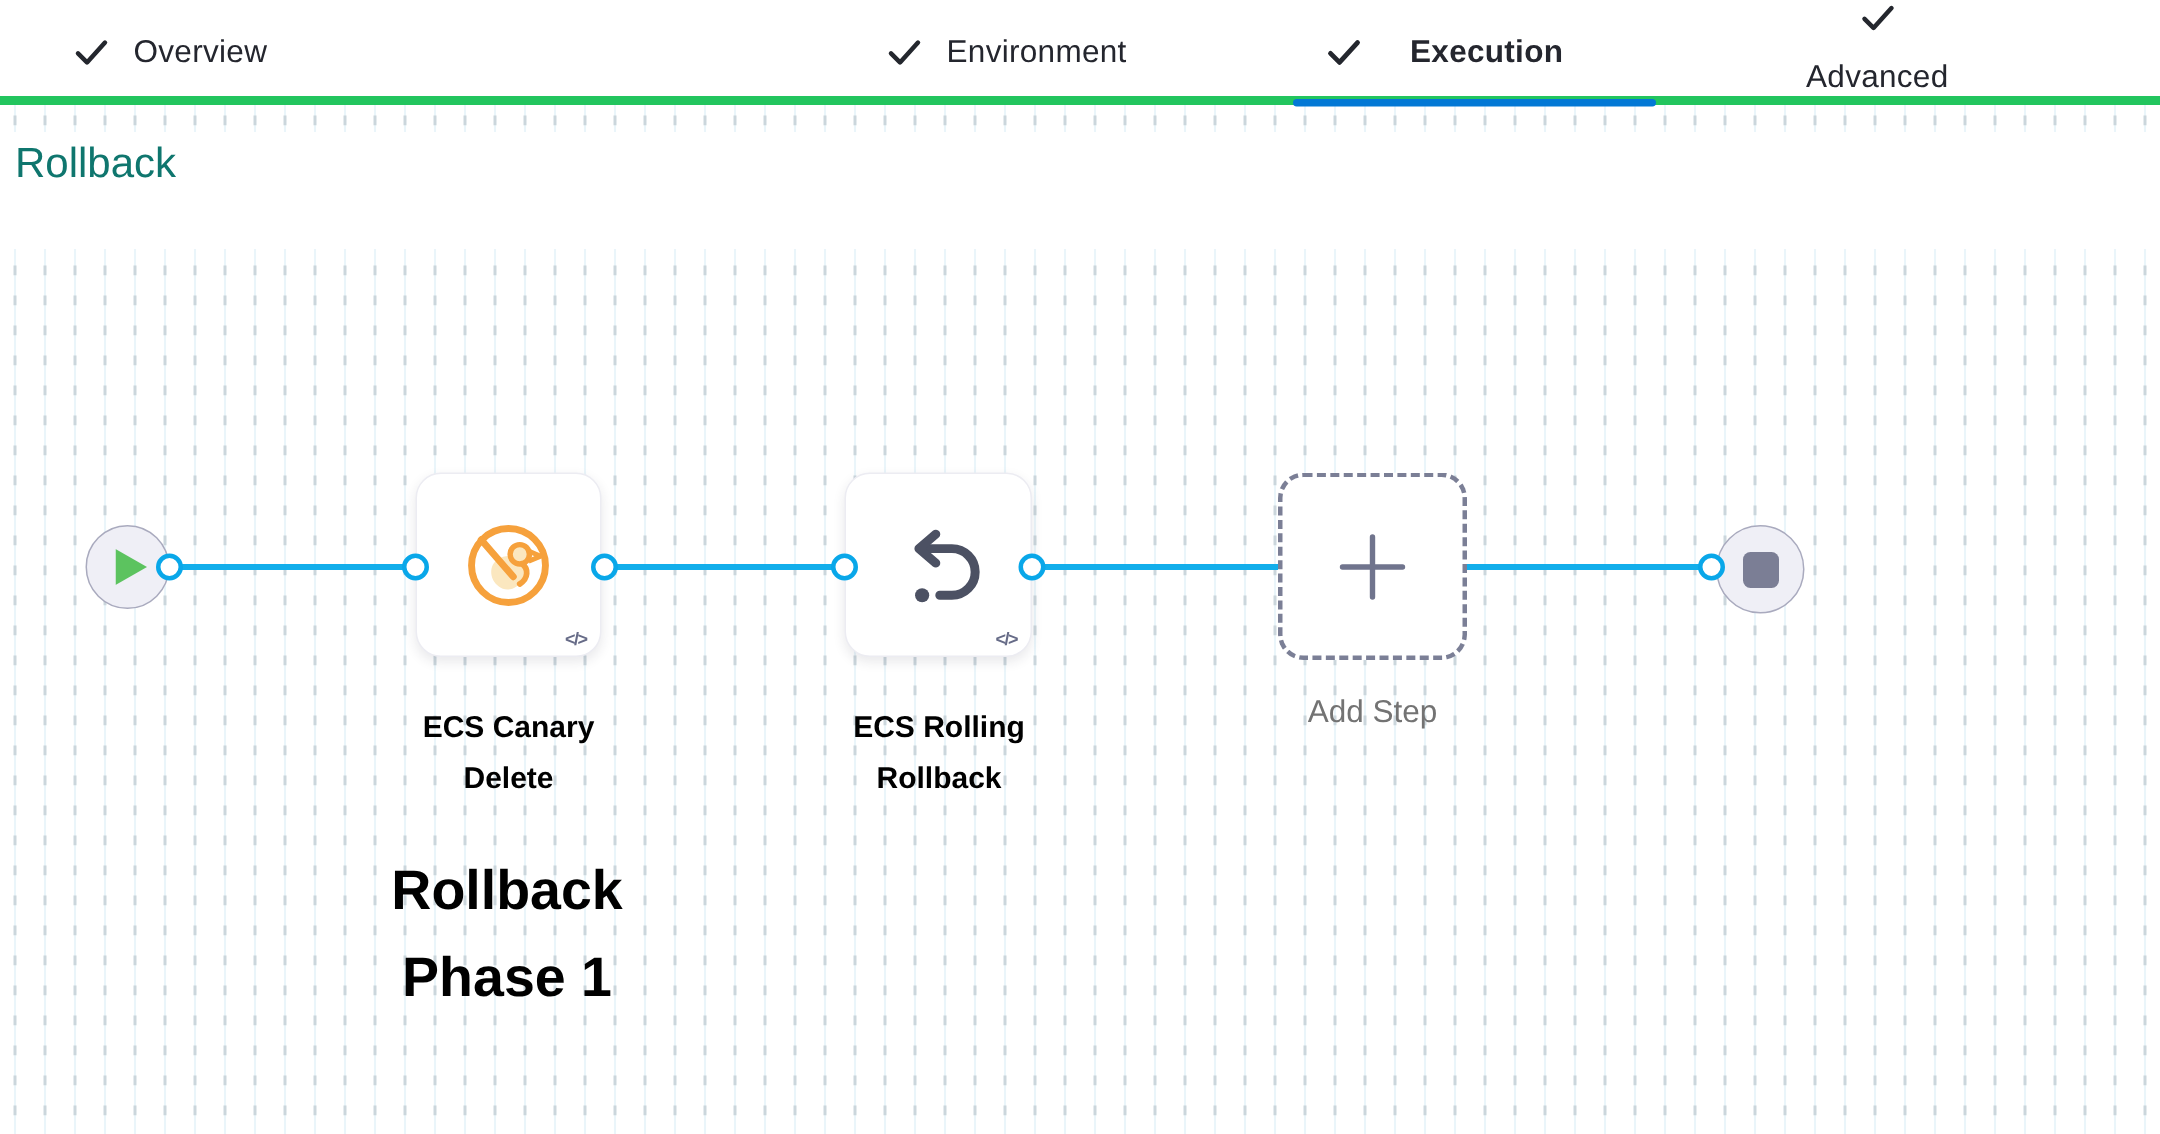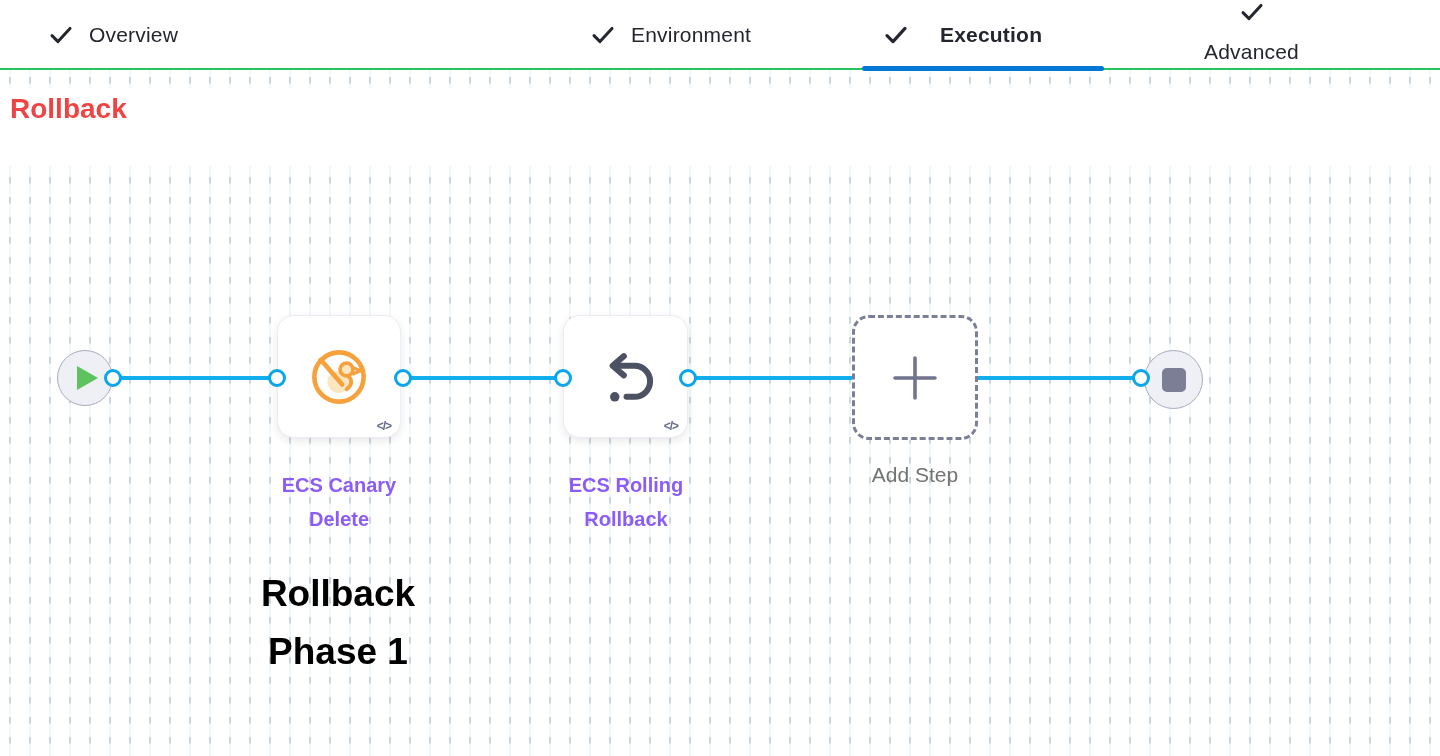--- a/index.html
+++ b/index.html
@@ -1,32 +1,32 @@
 <!DOCTYPE html>
 <html><head>
 <meta charset="utf-8">
 <style>
   * { margin:0; padding:0; box-sizing:border-box; }
   html,body { background:#fff; }
   body { font-family:"Liberation Sans","DejaVu Sans",sans-serif; }
   .screen { position:relative; width:1440px; height:756px; background:#fff; overflow:hidden; }
 
   
-  .tabbar { position:absolute; top:0; left:0; width:1440px; height:70px; background:#fff; border-bottom:2px solid #22c55e; z-index:5; }
+  .tabbar { position:absolute; top:0; left:0; width:1440px; height:70px; background:#fff; border-bottom:6px solid #22c55e; z-index:5; }
   .tab { position:absolute; top:0; height:69px; display:flex; align-items:center; gap:16px; cursor:pointer; }
   .tab-label { font-size:21px; color:#24262e; font-weight:500; letter-spacing:0.2px; }
   .tab.active .tab-label { font-weight:700; }
   .check-icon { width:24px; height:24px; display:block; }
   .tab-underline { position:absolute; left:862px; top:66px; width:242px; height:5px; background:#0278d5; border-radius:3px; }
 
   
   .canvas { position:absolute; top:70px; left:0; width:1440px; height:686px; background:#fff; }
   .grid-svg { position:absolute; top:0; left:0; }
   .title-band { position:absolute; top:18px; left:0; width:1440px; height:78px; background:#fff; }
-  .section-title { position:absolute; top:20px; left:10px; font-size:28px; line-height:38px; font-weight:700; color:#ef4444; }
+  .section-title { position:absolute; top:20px; left:10px; font-size:28px; line-height:38px; font-weight:400; color:#0f766e; }
 
   
   .edge { position:absolute; top:306px; height:4px; background:#12aeeb; z-index:1; }
   .ring { position:absolute; top:299px; width:18px; height:18px; border-radius:50%; background:#fff; border:3.6px solid #09a7e9; z-index:4; cursor:pointer; }
 
   
   .round-node { position:absolute; width:56px; height:56px; border-radius:50%; background:#efeff6; border:1.4px solid #a9aabe; display:flex; align-items:center; justify-content:center; z-index:2; }
   .start-node { left:57px; top:280px; }
   .end-node { left:1144px; top:280px; width:59px; height:59px; }
   .play-icon { display:block; margin-left:5px; }
@@ -35,21 +35,21 @@
   
   .step-card { position:absolute; top:245px; width:124px; height:123px; background:#fff; border:1px solid #ececf2; border-radius:17px; box-shadow:0 3px 8px rgba(40,41,61,0.10); display:flex; align-items:center; justify-content:center; z-index:2; cursor:pointer; }
   .card-1 { left:277px; }
   .card-2 { left:563px; width:125px; }
   .code-glyph { position:absolute; right:9px; bottom:4px; font-size:12px; font-weight:700; letter-spacing:-1px; color:#666b87; }
 
   
   .add-step-box { position:absolute; left:852px; top:245px; width:126px; height:125px; background:#fff; border:3px dashed #7b7f96; border-radius:17px; display:flex; align-items:center; justify-content:center; z-index:2; cursor:pointer; }
 
   
-  .step-label { position:absolute; top:398px; width:150px; text-align:center; font-size:20px; line-height:34px; font-weight:600; color:#8b5cf6; z-index:2; }
+  .step-label { position:absolute; top:398px; width:150px; text-align:center; font-size:20px; line-height:34px; font-weight:600; color:#000000; z-index:2; }
   .step-label-1 { left:264px; }
   .step-label-2 { left:551px; }
   .add-step-label { position:absolute; left:835px; top:390px; width:160px; text-align:center; font-size:21px; line-height:30px; font-weight:500; color:#737373; z-index:2; }
   .phase-label { position:absolute; top:495px; width:222px; text-align:center; font-size:37px; line-height:58px; font-weight:700; color:#000; z-index:3; }
   .phase-1 { left:227px; }
   .phase-2 { left:518px; }
 </style>
 </head>
 <body>
 

